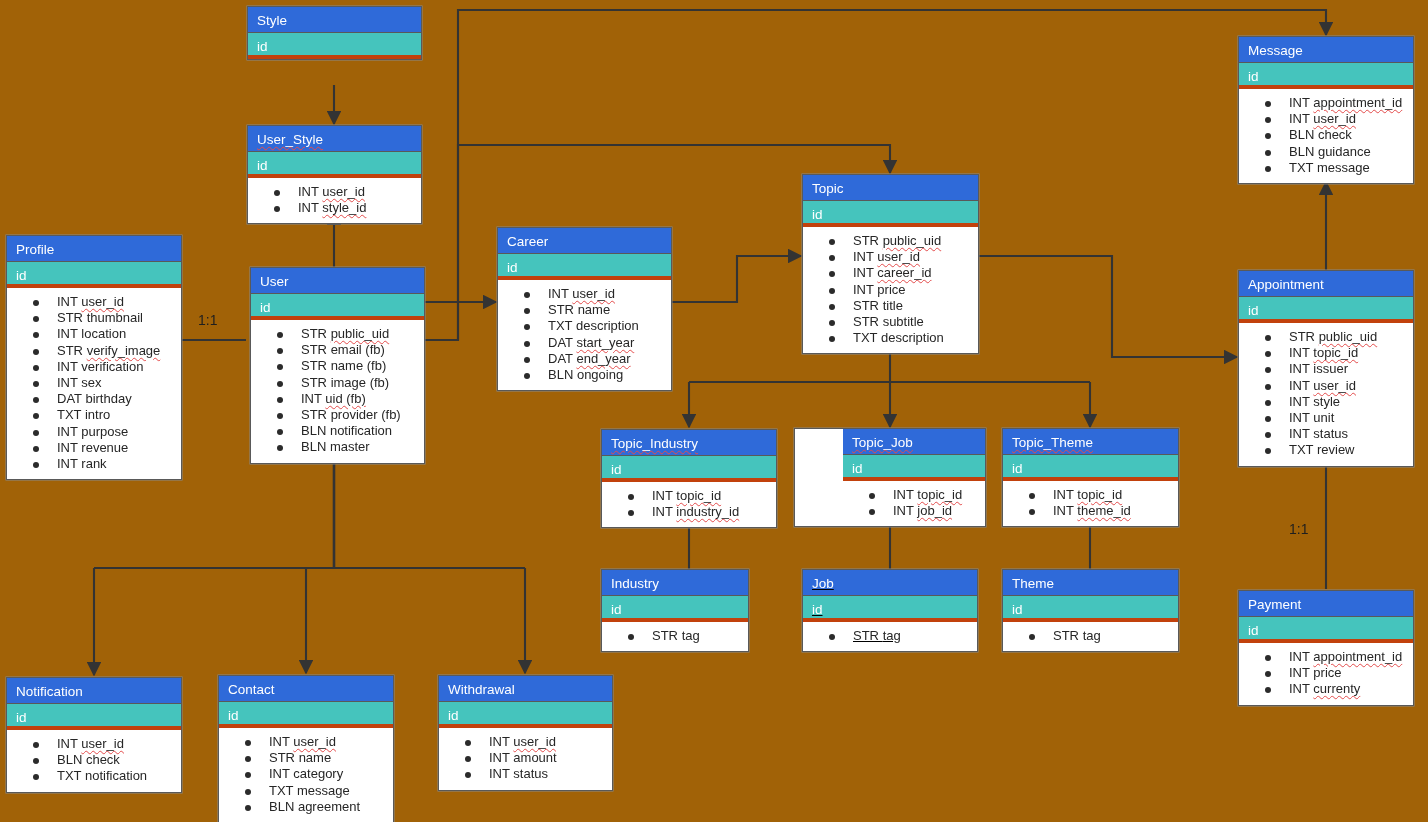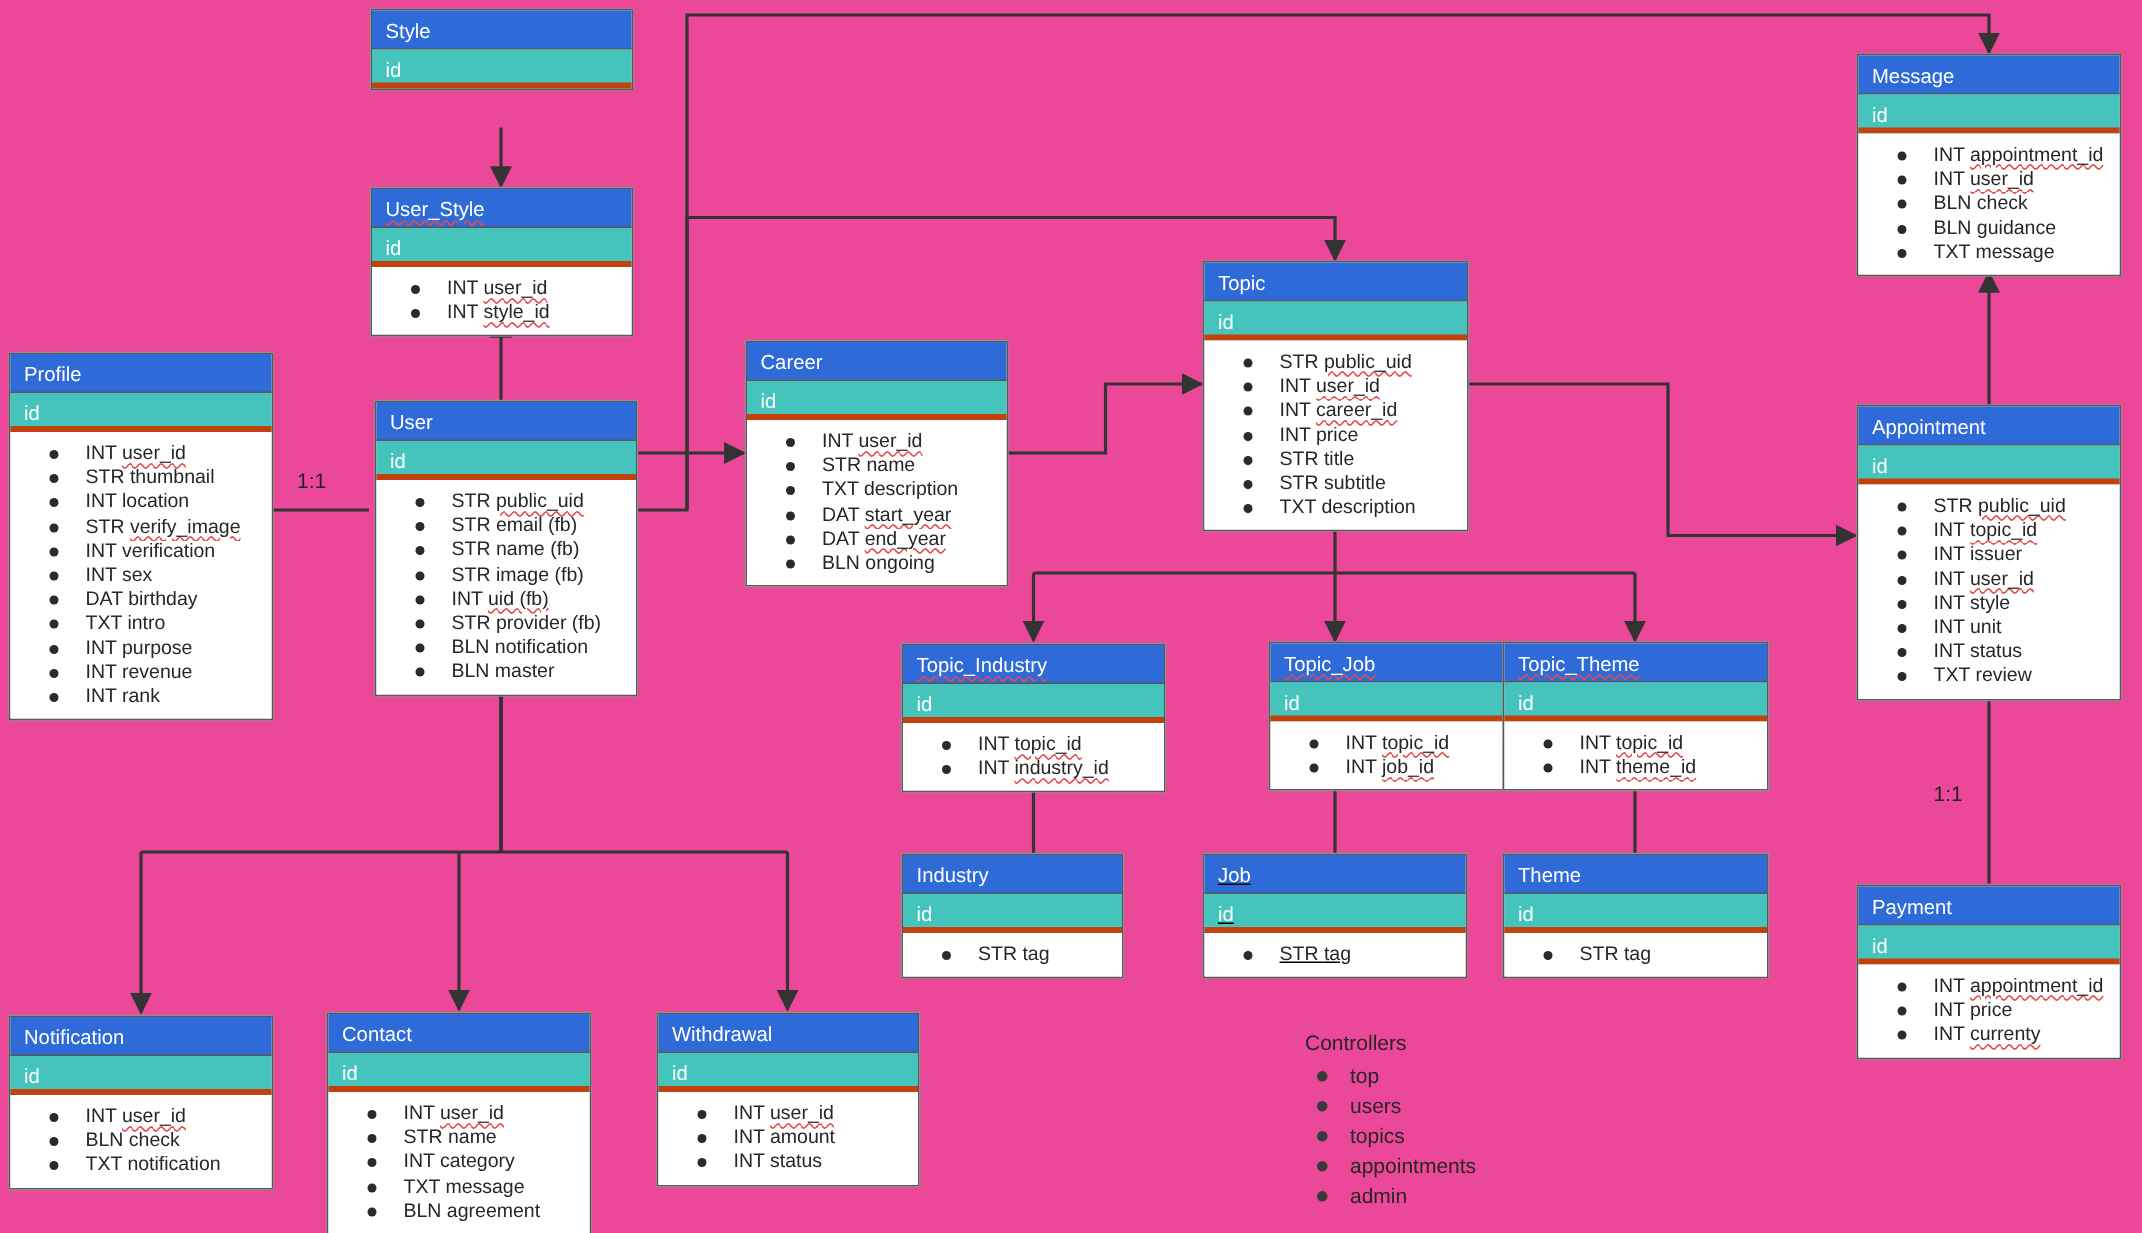--- a/index.html
+++ b/index.html
@@ -1,17 +1,17 @@
 <!DOCTYPE html>
 <html><head>
 <meta charset="utf-8">
 <style>
   html,body{margin:0;padding:0;background:#ffffff;}
   body{width:1428px;height:822px;font-family:"Liberation Sans",sans-serif;}
-  #canvas{position:relative;width:1428px;height:822px;overflow:hidden;background:#ec4899;}
+  #canvas{position:relative;width:1428px;height:822px;overflow:hidden;background:#a16207;}
   svg.wires{position:absolute;left:0;top:0;width:1428px;height:822px;pointer-events:none;}
 
   .entity{position:absolute;box-sizing:border-box;border:1px solid #595959;background:#fff;
           box-shadow:0 0 0 0.5px #8a8a8a;}
   .ent-title{background:#2f6ad9;color:#ffffff;font-size:13.5px;line-height:1;
              padding:7px 9px 8px 9px;box-sizing:border-box;height:26px;
              border-bottom:1px solid #595959;white-space:nowrap;overflow:hidden;}
   .ent-pk{background:#45c4bd;color:#ffffff;font-size:13.5px;line-height:1;
           padding:7px 9px 8px 9px;box-sizing:border-box;height:26px;
           border-bottom:4px solid #c2410c;white-space:nowrap;}
@@ -190,21 +190,21 @@
         </div>
       </div>
       <div class="entity" style="left: 601px; top: 429px; width: 176px;">
         <div class="ent-title"><span class="title-squig">Topic_Industry</span></div>
         <div class="ent-pk">id</div>
         <div class="ent-body">
           <div class="attr"><span>INT </span><span class="squig">topic_id</span></div>
           <div class="attr"><span>INT </span><span class="squig">industry_id</span></div>
         </div>
       </div>
-      <div class="entity" style="left: 846px; top: 428px; width: 176px;">
+      <div class="entity" style="left: 794px; top: 428px; width: 192px; padding-left: 48px;">
         <div class="ent-title"><span class="title-squig">Topic_Job</span></div>
         <div class="ent-pk">id</div>
         <div class="ent-body">
           <div class="attr"><span>INT </span><span class="squig">topic_id</span></div>
           <div class="attr"><span>INT </span><span class="squig">job_id</span></div>
         </div>
       </div>
       <div class="entity" style="left: 1002px; top: 428px; width: 177px;">
         <div class="ent-title"><span class="title-squig">Topic_Theme</span></div>
         <div class="ent-pk">id</div>
@@ -258,26 +258,16 @@
         <div class="ent-title"><span>Withdrawal</span></div>
         <div class="ent-pk">id</div>
         <div class="ent-body">
           <div class="attr"><span>INT </span><span class="squig">user_id</span></div>
           <div class="attr"><span>INT </span><span>amount</span></div>
           <div class="attr"><span>INT </span><span>status</span></div>
         </div>
       </div>
     </div>
 
-  <div class="legend" style="left: 870px; top: 686px;">
-    <div class="legend-title">Controllers</div>
-    <div id="legend-items">
-        <div class="legend-item">top</div>
-        <div class="legend-item">users</div>
-        <div class="legend-item">topics</div>
-        <div class="legend-item">appointments</div>
-        <div class="legend-item">admin</div>
-      </div>
-  </div>
 
 <div class="card-label" style="left: 198px; top: 312px;">1:1</div>
     <div class="card-label" style="left: 1289px; top: 521px;">1:1</div>
   </div>
 
 </body></html>

